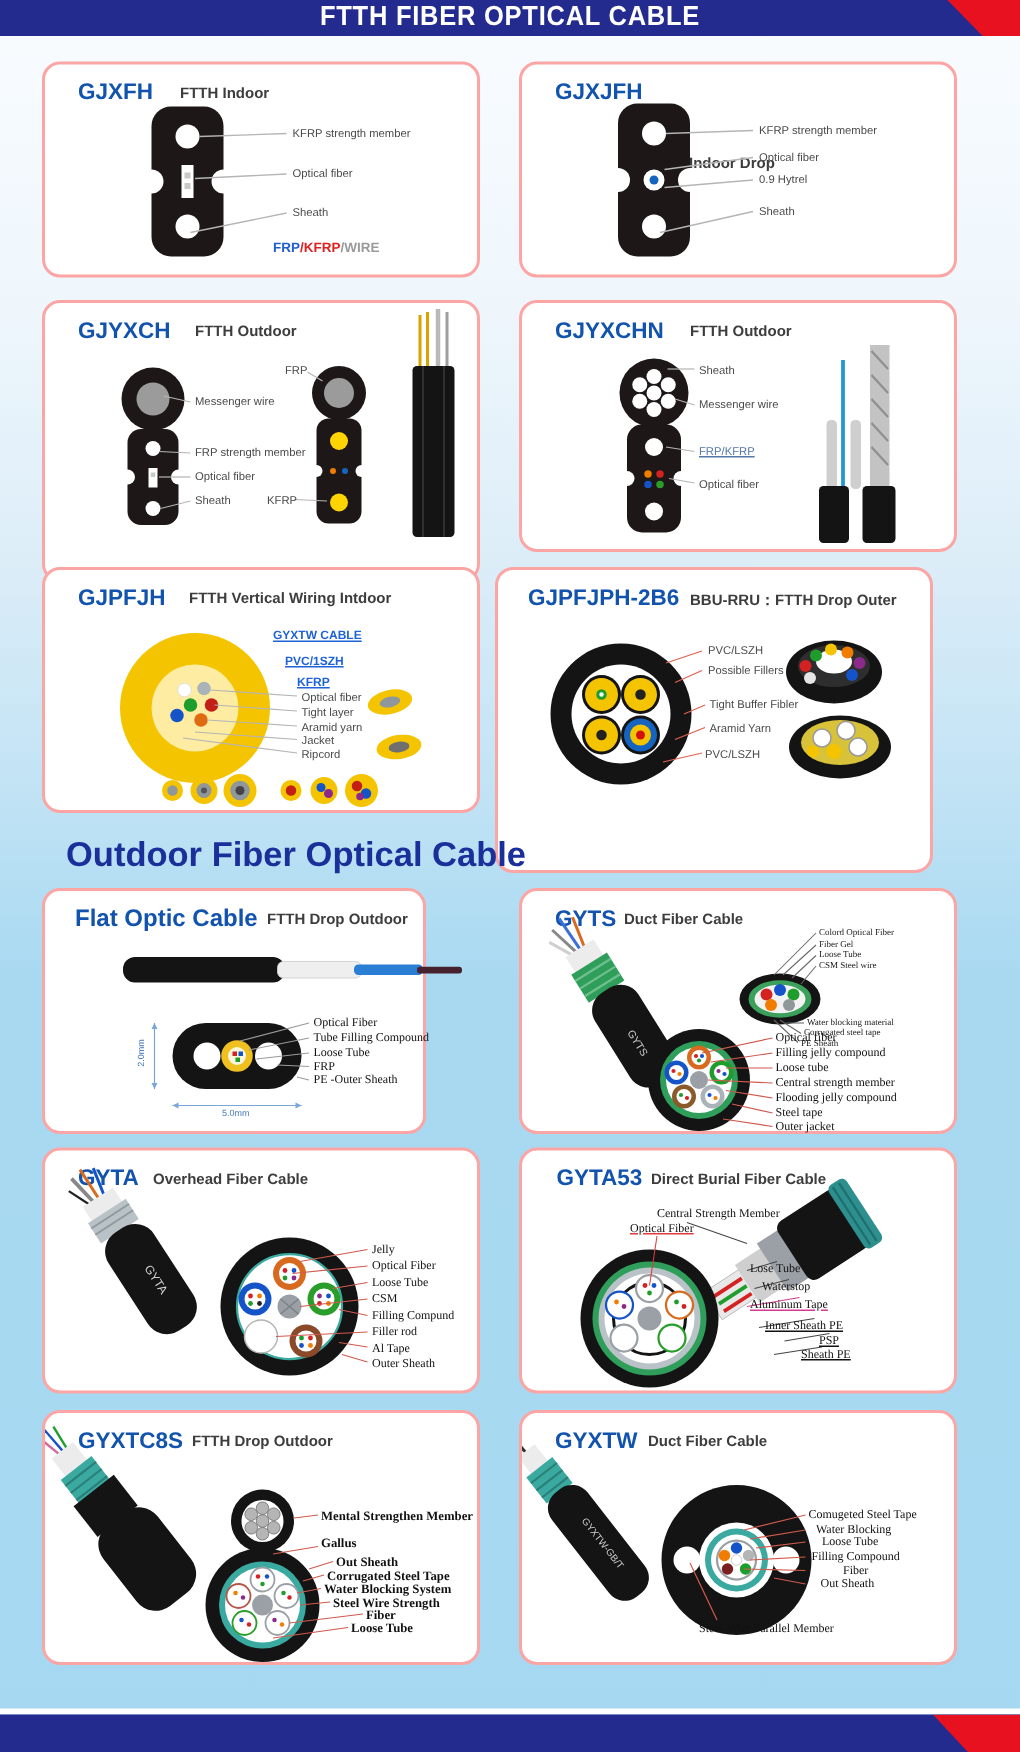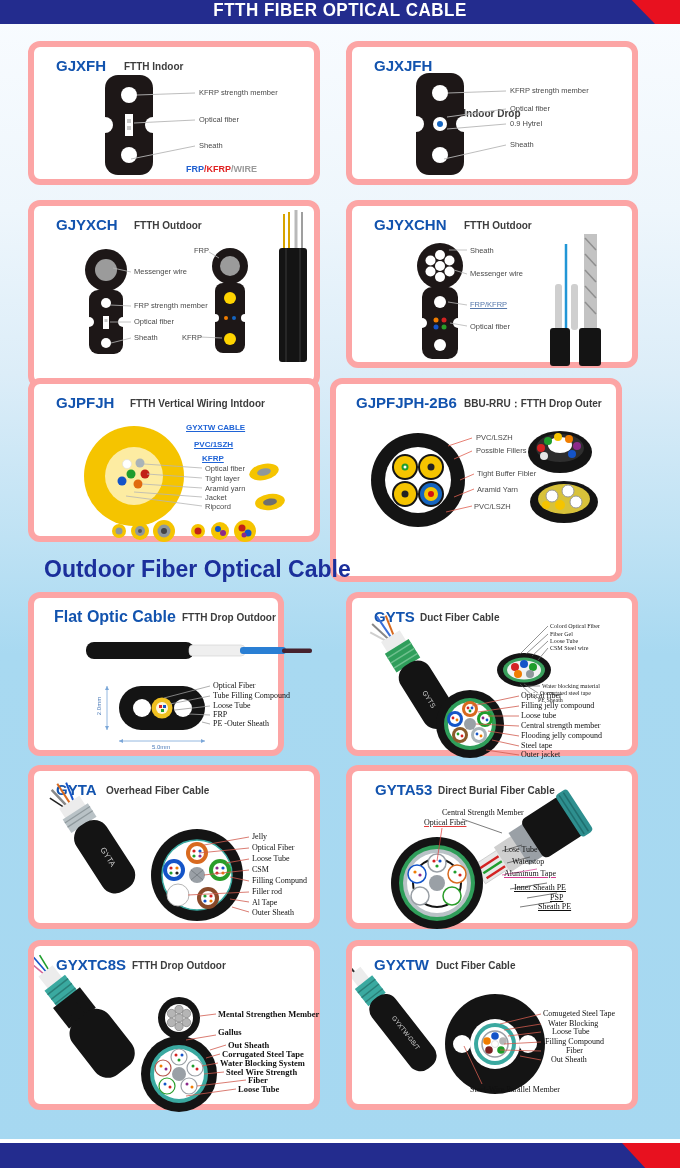--- a/index.html
+++ b/index.html
@@ -9,21 +9,21 @@
     background:linear-gradient(180deg,#f9fcff 0%,#eef6fc 18%,#dcedf8 32%,#bfe2f4 46%,#a8d9f1 56%,#a6d8f1 100%);
   }
   .band{position:absolute;left:0;width:680px;background:#232c8e;}
   .band-title{position:absolute;width:100%;text-align:center;top:1px;color:#fff;font-weight:bold;
     font-size:17px;letter-spacing:.5px;transform:scaleY(1.08);}
   .red-corner{position:absolute;top:0;right:0;width:78px;height:24px;background:#e8111f;
     clip-path:polygon(38% 0,100% 0,100% 100%,68% 100%);}
   .red-corner-b{position:absolute;bottom:0;right:0;width:58px;height:25px;background:#e8111f;
     clip-path:polygon(0 0,100% 0,100% 100%,40% 100%);}
   .white-sep{position:absolute;left:0;top:1139px;width:680px;height:4px;background:#fff;}
-  .card{position:absolute;background:#fff;border:6px solid #fca5a5;border-radius:12px;box-sizing:border-box;padding-left:48px;}
+  .card{position:absolute;background:#fff;border:2px solid #fca5a5;border-radius:12px;box-sizing:border-box;padding-left:48px;}
   .model{position:absolute;font-weight:bold;font-size:15px;color:#1253ae;white-space:nowrap;}
   .ctype{position:absolute;font-weight:bold;font-size:10px;color:#3d3d3d;white-space:nowrap;}
   .art{position:absolute;left:0;top:0;}
   .lb{position:absolute;font-size:7.5px;color:#4a4a4a;white-space:nowrap;line-height:1;}
   .lb-s{position:absolute;font-family:"Liberation Serif",serif;font-size:8px;color:#111;white-space:nowrap;line-height:1;}
   .lb-b{position:absolute;font-family:"Liberation Serif",serif;font-weight:bold;font-size:8.5px;color:#111;white-space:nowrap;line-height:1;}
   .lb-t{position:absolute;font-family:"Liberation Serif",serif;font-size:6px;color:#222;white-space:nowrap;line-height:1;}
   .link{position:absolute;font-size:8px;font-weight:bold;color:#1f63d6;text-decoration:underline;white-space:nowrap;line-height:1;}
   .heading{position:absolute;left:44px;top:556px;font-size:23px;font-weight:bold;color:#1b2f9b;}
   .u{text-decoration:underline;}

